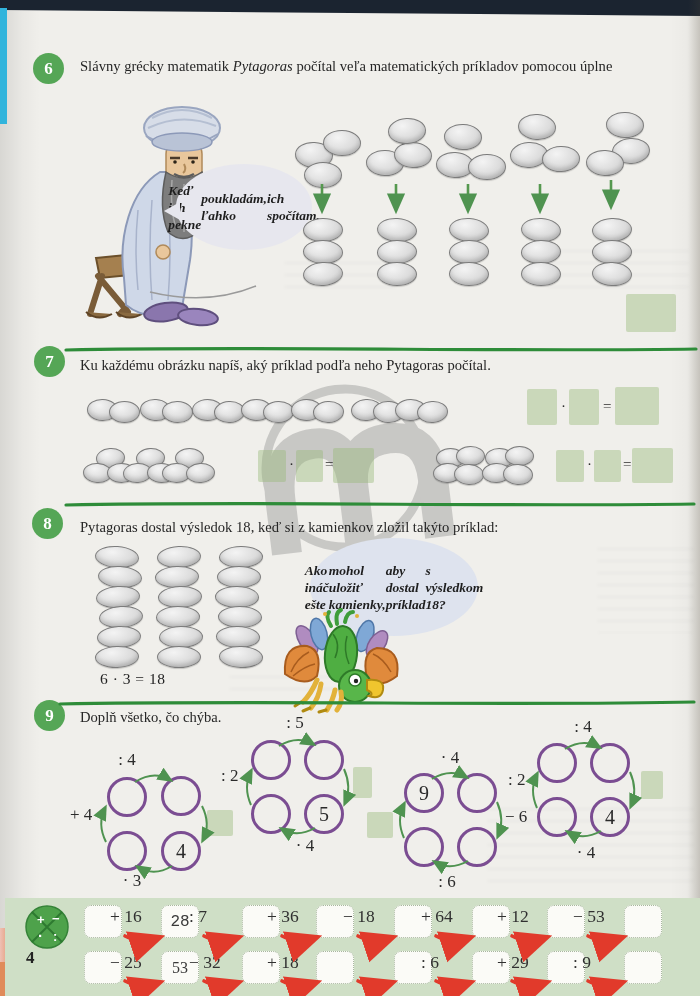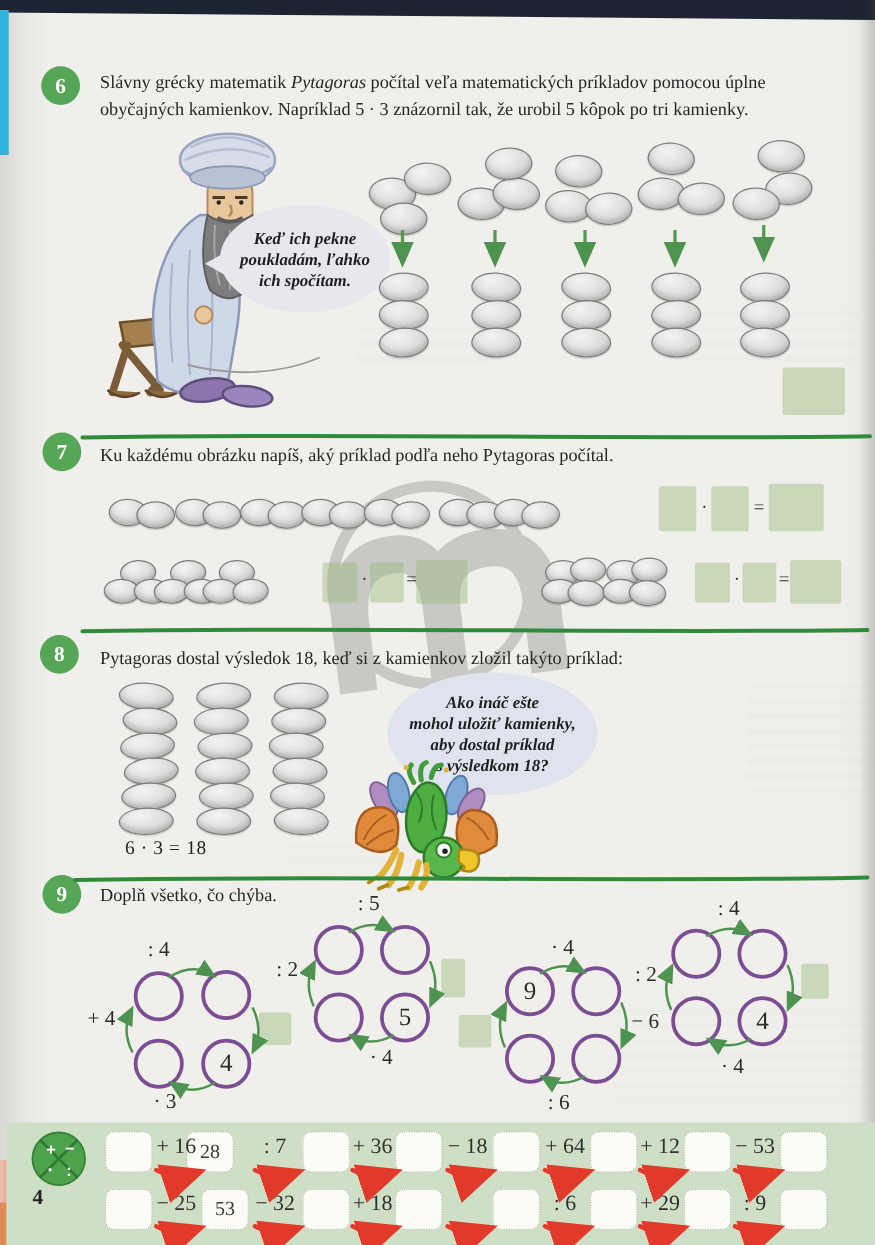--- a/index.html
+++ b/index.html
@@ -18,39 +18,39 @@
     font-weight:bold;font-size:15.5px;letter-spacing:.4px;}
   .edge-cyan{position:absolute;left:0;top:8px;width:7px;height:116px;background:#31b4dc;}
   .edge-pink{position:absolute;left:0;top:928px;width:9px;height:68px;
     background:linear-gradient(90deg,#eec0b4,#e59a77);}
   .edge-orange{position:absolute;left:0;top:962px;width:6px;height:34px;background:#e08b5a;}
   .edge-right{position:absolute;right:0;top:0;width:12px;height:996px;
     background:linear-gradient(270deg,rgba(90,80,60,0.18),rgba(0,0,0,0));}
   .badge{position:absolute;width:31px;height:31px;border-radius:50%;background:#55a656;
     color:#fff;font-weight:bold;font-size:17px;display:flex;align-items:center;justify-content:center;}
   .extext{position:absolute;font-size:14.6px;line-height:21.5px;color:#262626;}
-  .bubble{position:absolute;background:#e7e7ee;border-radius:50%;display:flex;flex-direction:column;
+  .bubble{position:absolute;background:#e7e7ee;border-radius:50%;display:flex;flex-direction:row;
     align-items:center;justify-content:center;text-align:left;font-style:italic;font-weight:600;
     font-size:13.5px;line-height:17px;color:#1e1e1e;}
   .bubble.blue{background:#dee3ee;}
   .bubble .tail{position:absolute;width:0;height:0;}
   .stone{position:absolute;border-radius:50%;
     background:radial-gradient(ellipse at 38% 28%, #f4f4f4 0%, #dcdcdc 55%, #bfbfbf 100%);
     border:1.5px solid #7c7c7c;box-shadow:inset 0 -3px 4px rgba(0,0,0,0.14), 0 1px 1px rgba(0,0,0,0.18);}
   .abox{position:absolute;background:rgba(151,183,120,0.42);border-radius:2px;}
   .op-mini{position:absolute;font-size:15px;color:#2c2c2c;}
   .pcircle{position:absolute;width:40px;height:40px;border:3.5px solid #7b4d92;border-radius:50%;
     box-sizing:border-box;display:flex;align-items:center;justify-content:center;
     font-size:20px;color:#2a2a2a;}
   .dlabel{position:absolute;font-size:17px;color:#2b2b2b;}
   .band{position:absolute;left:5px;top:898px;width:695px;height:98px;background:#cfdfc6;}
   .wbox{position:absolute;width:38px;height:33px;background:#fbfbf7;border:1.5px dotted #a9b8a0;
     border-radius:7px;box-sizing:border-box;display:flex;align-items:center;justify-content:center;
     font-size:16px;color:#3a3a3a;}
-  .cop{position:absolute;width:62px;text-align:center;font-size:17.5px;color:#303030;}
+  .cop{position:absolute;width:62px;text-align:left;font-size:17.5px;color:#303030;}
   .pagenum{position:absolute;left:26px;top:948px;font-size:17px;font-weight:bold;color:#222;}
   .smudge{position:absolute;filter:blur(1.5px);opacity:.5;
     background:repeating-linear-gradient(180deg, rgba(120,120,120,0.12) 0 2px, rgba(0,0,0,0) 2px 12px);}
   svg{position:absolute;overflow:visible;}
   .nopt{pointer-events:none;}
 </style>
 </head>
 <body>
 
 <div class="page">
@@ -72,21 +72,20 @@
       <circle cx="345" cy="468" r="79" stroke-width="9"></circle>
       <path d="M277,546 V492 Q277,440 317,440 Q351,440 351,488 V546 M351,500 V490 Q351,444 392,444 Q431,444 431,490 V548" stroke-width="30"></path>
     </g>
   </svg>
 
   <div class="badge" style="left:33px;top:53px;">
     <span>6</span>
   </div>
   <div class="extext" style="left:80px;top:56px;width:612px;font-family:Liberation Serif, serif;">
     <span>Slávny grécky matematik </span><i>Pytagoras</i><span> počítal veľa matematických príkladov pomocou úplne</span><br>
-    <span>obyčajných kamienkov. Napríklad 5 · 3 znázornil tak, že urobil 5 kôpok po tri kamienky.</span>
   </div>
 
   <svg width="195" height="235" viewBox="0 0 195 235" style="left:68px;top:100px;" class="nopt">
 
     <polygon points="28,158 88,152 92,172 32,178" fill="#a5804f" stroke="#6b4f2a" stroke-width="2"></polygon>
     <path d="M34,176 L22,214 M84,170 L96,210 M30,176 L60,212 M88,172 L52,214" stroke="#7a5c38" stroke-width="6" fill="none" stroke-linecap="round"></path>
     <path d="M18,212 Q30,222 44,214 M48,212 Q60,222 74,214" fill="#8a6a40" stroke="#5e4426" stroke-width="2"></path>
 
     <path d="M92,72 C62,90 50,138 56,178 L58,205 C74,218 100,220 114,208 L122,160 C128,118 118,88 104,72 Z" fill="#cfd8e8" stroke="#8c99b8" stroke-width="2"></path>
     <path d="M70,110 Q66,150 70,190 M84,100 Q80,150 84,200 M100,100 Q104,150 100,200" stroke="#a8b3cb" stroke-width="1.5" fill="none"></path>
@@ -260,21 +259,21 @@
     <text x="13" y="20" fill="#fff" font-size="13" font-weight="bold" font-family="Liberation Sans, sans-serif">+</text>
     <text x="28" y="19" fill="#fff" font-size="13" font-weight="bold" font-family="Liberation Sans, sans-serif">−</text>
     <text x="14" y="37" fill="#fff" font-size="15" font-weight="bold" font-family="Liberation Sans, sans-serif">·</text>
     <text x="29" y="37" fill="#fff" font-size="13" font-weight="bold" font-family="Liberation Sans, sans-serif">:</text>
   </svg>
   <div class="pagenum">4</div>
 
   <div class="wbox" style="left:84px;top:905px;">
       <span></span>
     </div>
-  <div class="wbox" style="left:149px;top:905px;">
+  <div class="wbox" style="left:161px;top:905px;font-family:Liberation Mono, monospace;">
       <span>28</span>
     </div>
   <div class="wbox" style="left:242px;top:905px;">
       <span></span>
     </div>
   <div class="wbox" style="left:316px;top:905px;">
       <span></span>
     </div>
   <div class="wbox" style="left:394px;top:905px;">
       <span></span>

